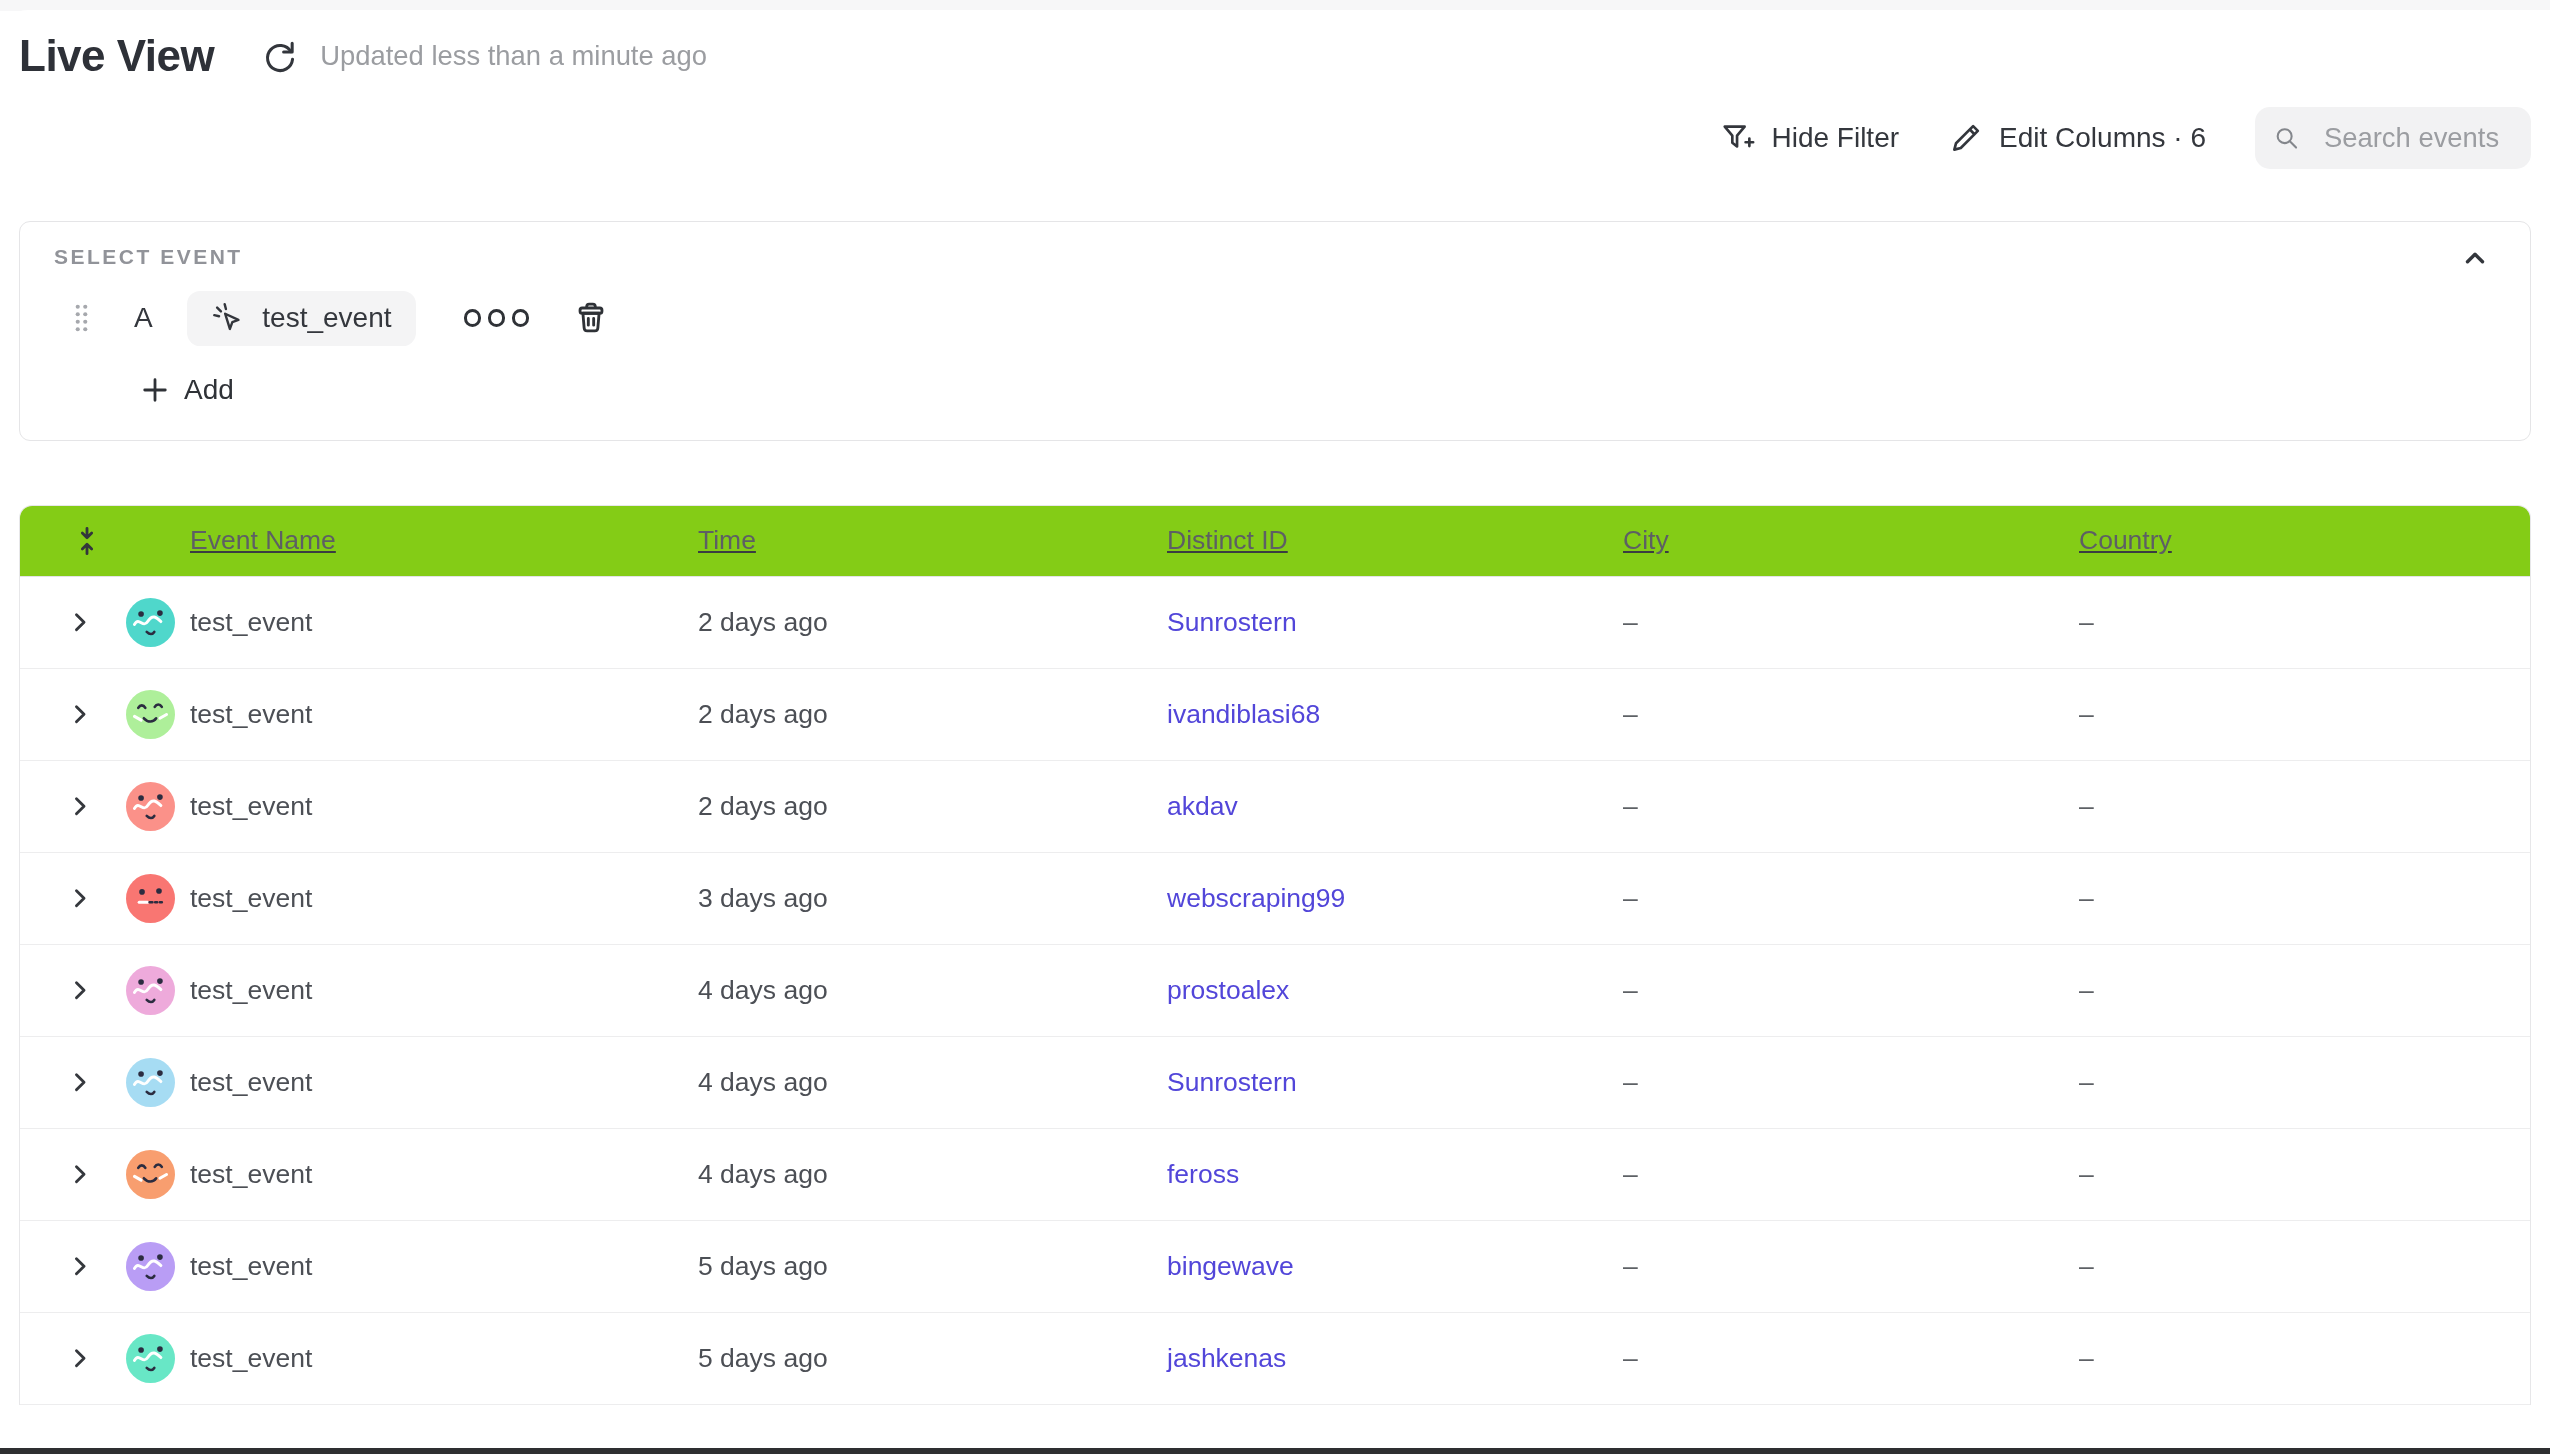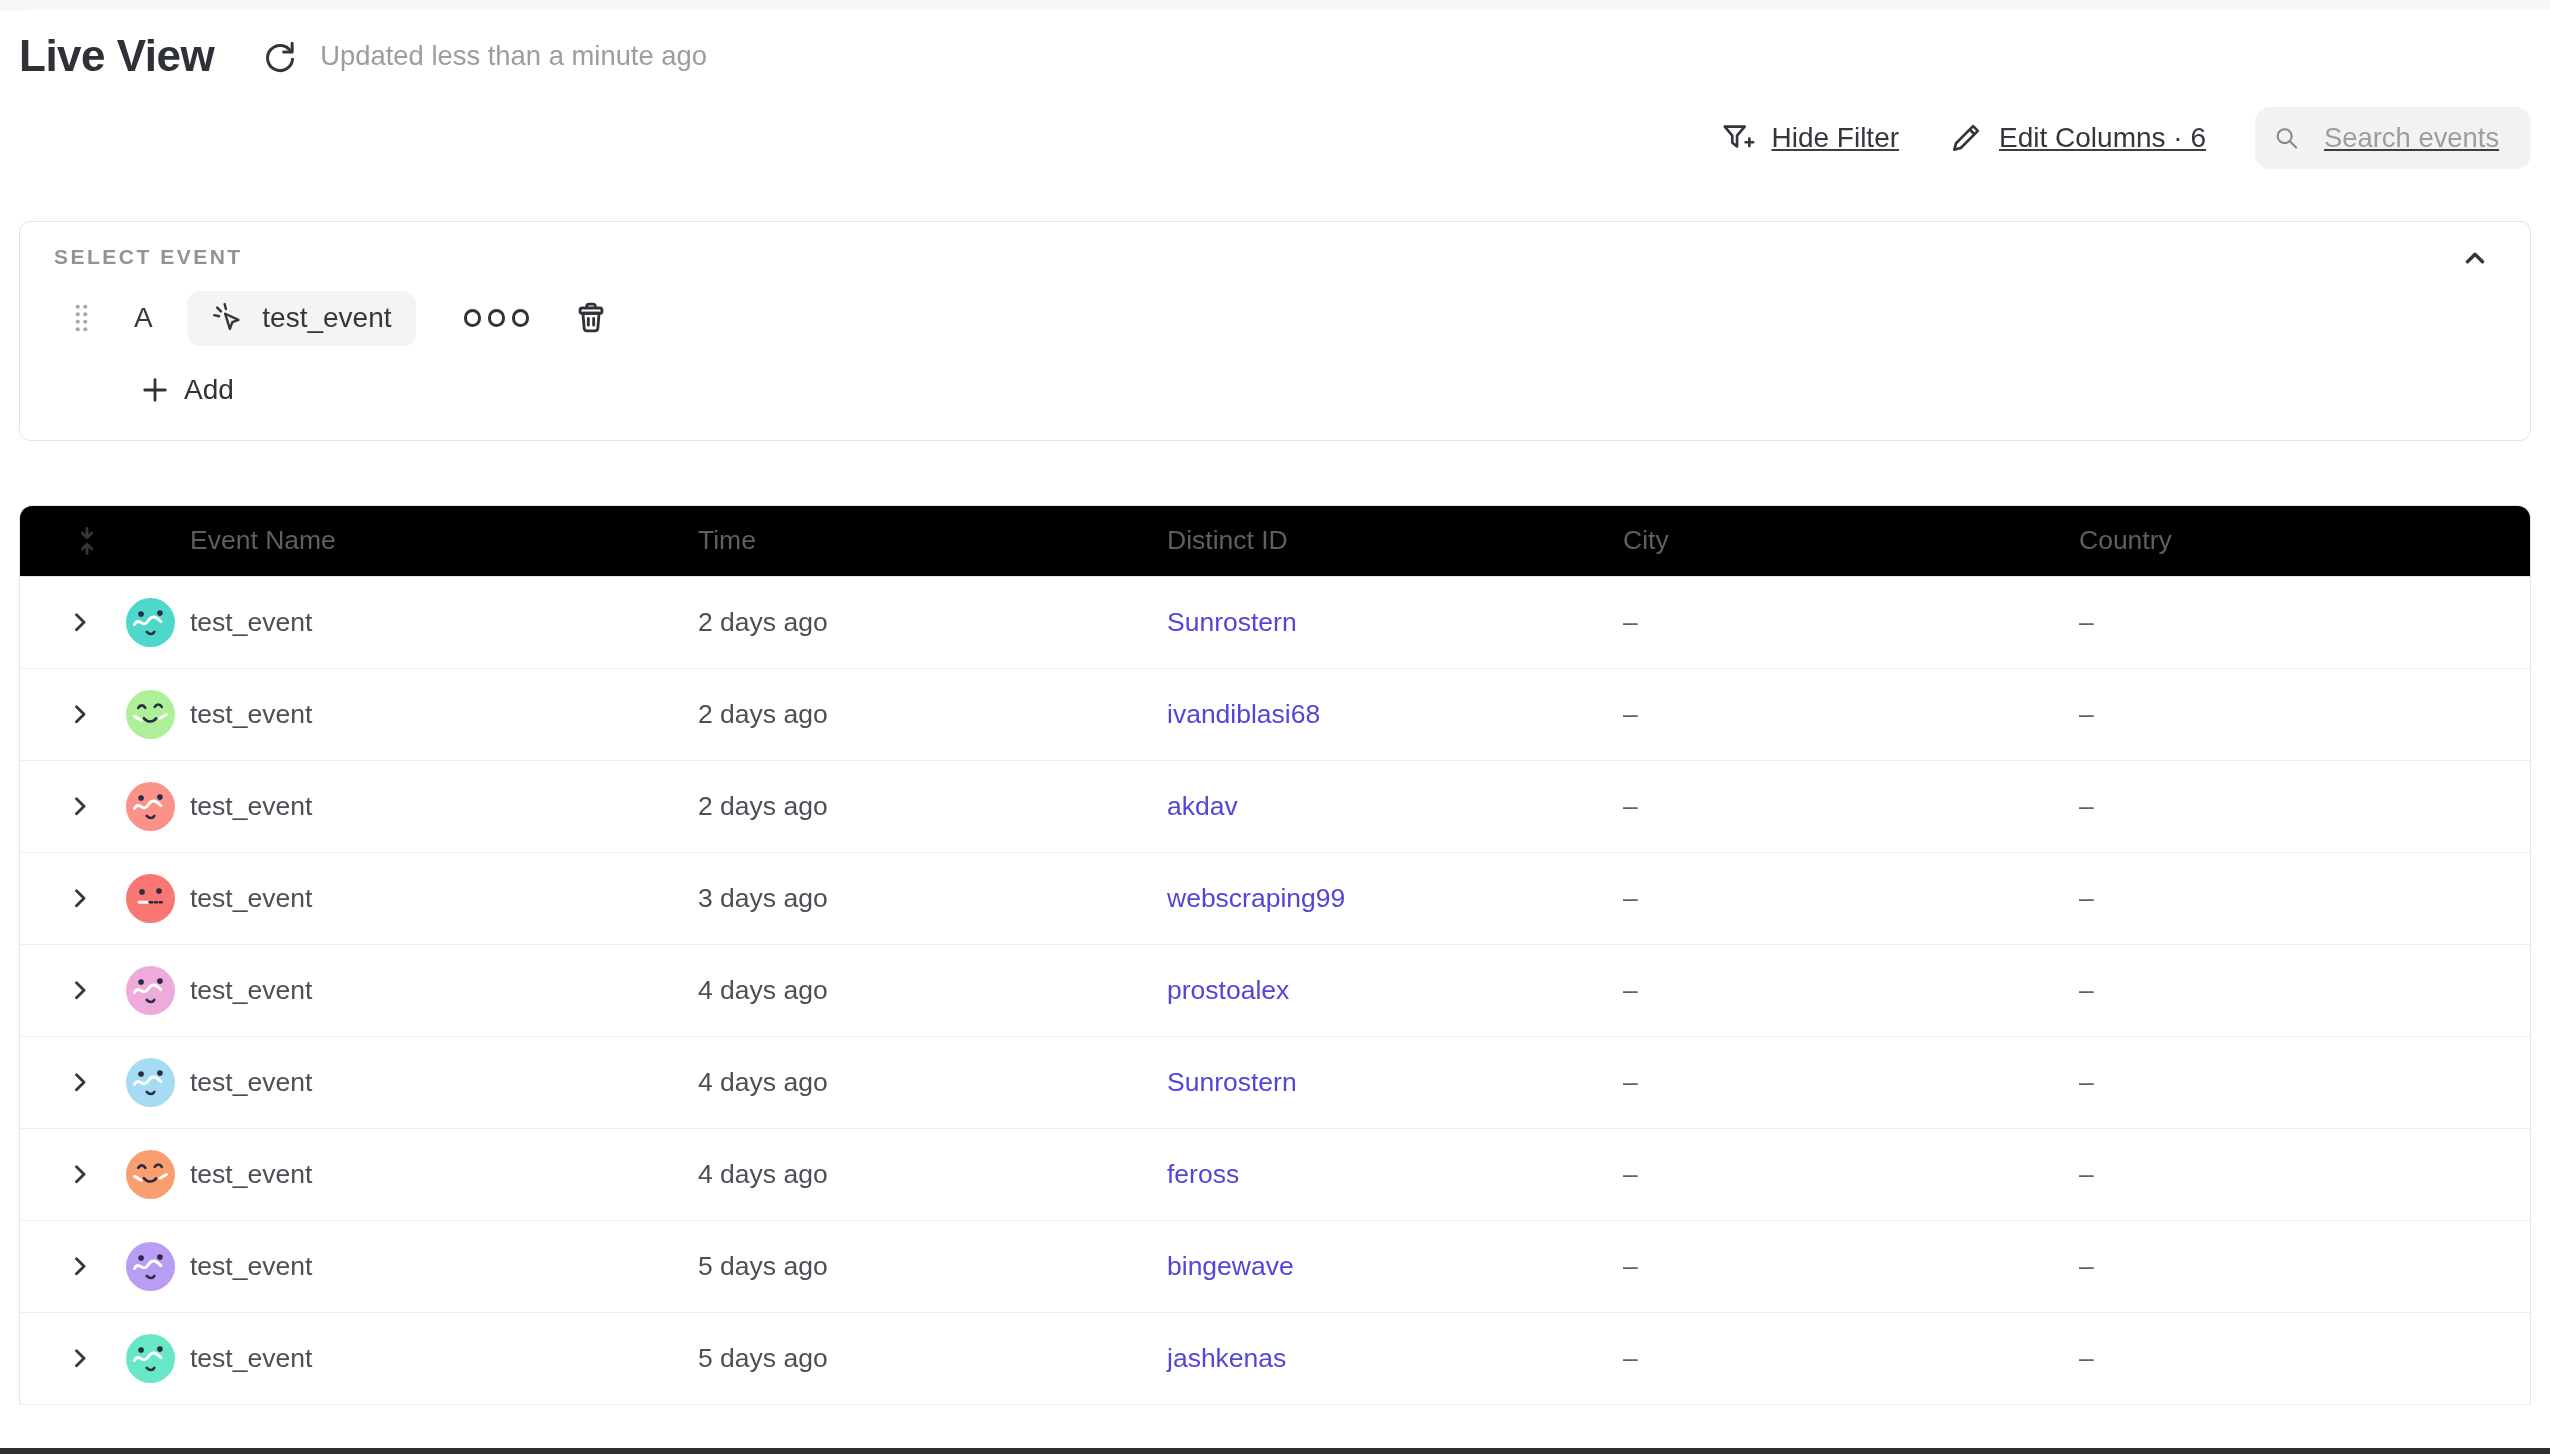--- a/index.html
+++ b/index.html
@@ -14,21 +14,21 @@
   .sheet{position:absolute;top:9.5px;left:0;right:0;bottom:0;background:#fff;border-top-left-radius:28px;z-index:1;}
   .page{position:relative;z-index:2;padding:0 19px;}
 
   
   .page-head{display:flex;align-items:center;padding-top:28px;height:55px;}
   .page-title{font-size:44px;line-height:53px;font-weight:700;color:#2e3138;margin:0;letter-spacing:-0.5px;}
   .refresh-btn{margin-left:47px;background:none;border:none;padding:0;cursor:pointer;display:flex;align-items:center;}
   .updated-text{margin-left:21px;font-size:27.4px;color:#9b9da1;}
 
   
-  .toolbar{display:flex;justify-content:flex-end;align-items:center;margin-top:23px;height:64px;gap:49px;text-decoration:underline;}
+  .toolbar{display:flex;justify-content:flex-end;align-items:center;margin-top:23px;height:64px;gap:49px;}
   .tool-btn{display:flex;align-items:center;gap:15px;background:none;border:none;padding:0;cursor:pointer;
     font-family:inherit;font-size:28px;font-weight:500;color:#34373d;}
   .search-box{display:flex;align-items:center;gap:23px;background:#f2f2f3;border-radius:15px;
     width:276px;height:62px;padding:0 19px;box-sizing:border-box;}
   .search-box input{border:none;background:transparent;outline:none;font-family:inherit;
     font-size:27.4px;color:#55585e;width:100%;}
   .search-box input::placeholder{color:#9b9da1;}
 
   
   .query-panel{margin-top:51px;border:1.4px solid #e5e5e7;border-radius:11px;background:#fff;}
@@ -48,21 +48,21 @@
   .more-btn{margin-left:42px;background:none;border:none;padding:5.7px;cursor:pointer;display:flex;gap:6.6px;}
   .more-btn .ring{width:11.4px;height:11.4px;border:3px solid #2f3237;border-radius:50%;display:block;}
   .trash-btn{margin-left:36px;background:none;border:none;padding:0;cursor:pointer;display:flex;}
 
   .add-row{margin-top:23px;margin-left:87px;display:flex;align-items:center;gap:15px;background:none;border:none;
     padding:0;cursor:pointer;font-family:inherit;font-size:28px;font-weight:500;color:#2f3237;height:42px;justify-content:flex-end;}
 
   
   .events-table{margin-top:64px;border:1.4px solid #e7e7e9;border-bottom:none;border-radius:13.2px 13.2px 0 0;overflow:hidden;}
   .thead-row,.trow{display:grid;grid-template-columns:90px 80px 508px 469px 456px 456px 1fr;align-items:center;}
-  .thead-row{background:#000000;height:70px;border-bottom:1.4px solid #e3e3e5;}
+  .thead-row{background:#84cc16;height:70px;border-bottom:1.4px solid #e3e3e5;text-decoration:underline;}
   .th{font-size:26.5px;color:#5d5f64;}
   .th-pin{grid-column:1 / 3;padding-left:52px;display:flex;align-items:center;}
   .collapse-btn{background:none;border:none;padding:0;cursor:pointer;display:flex;}
   .trow{height:91px;border-bottom:1.4px solid #ededee;background:#fff;}
   .cell{font-size:26.5px;color:#4c4f55;}
   .c-expand{padding-left:47px;}
   .expand-btn{background:none;border:none;padding:0;cursor:pointer;display:flex;}
   .c-avatar{display:flex;justify-content:center;}
   .avatar{width:49px;height:49px;border-radius:50%;display:block;cursor:pointer;background:none;border:none;padding:0;}
   .id-link{color:var(--link,#5246d9);text-decoration:none;cursor:pointer;}

